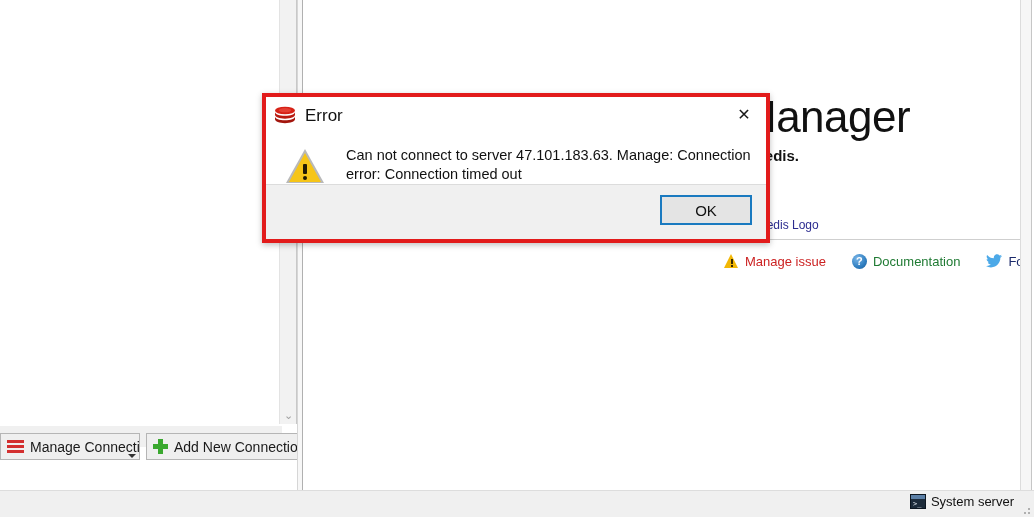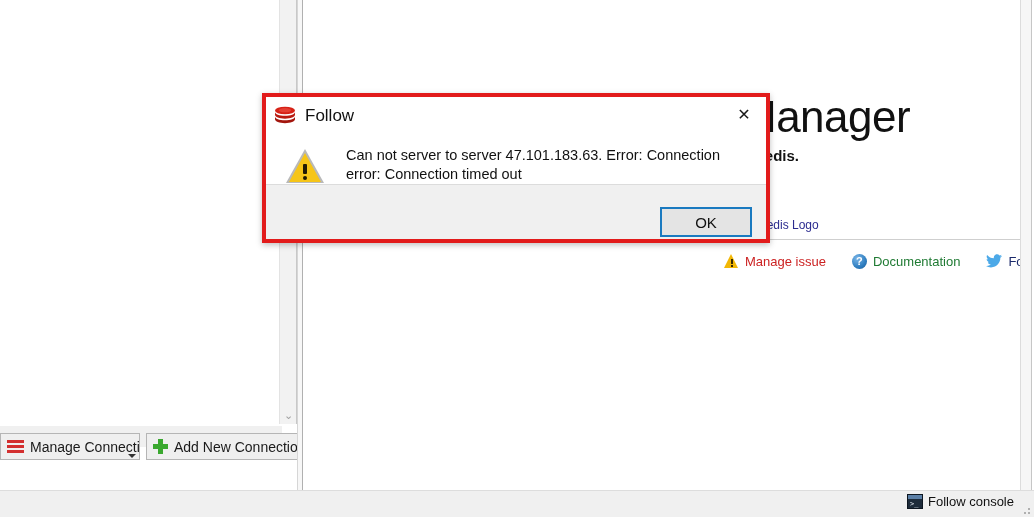--- a/index.html
+++ b/index.html
@@ -437,21 +437,20 @@
     right: 14px; top: 10px;
     width: 92px; height: 30px;
     background: #e4e4e4;
     border: 2px solid #1a7ac0;
     box-sizing: border-box;
     display: flex;
     align-items: center;
     justify-content: center;
     font-size: 15px;
     color: #111111;
-    margin-top: 12px;
   }
 
   
   .redis-logo {
     width: 22px; height: 20px;
     position: relative;
     flex: 0 0 auto;
   }
 </style>
 </head>
@@ -528,53 +527,53 @@
   </div>
 
   <div id="window-right-edge"></div>
 
   <div id="status-bar">
     <div id="system-console-item">
       <span class="console-icon">
         <span class="bar"></span>
           <span class="prompt">&gt;_</span>
       </span>
-      <span class="sc-label">Follow console</span>
+      <span class="sc-label">System server</span>
     </div>
     <span class="resize-grip">
       <i style="right:0;bottom:0;"></i>
         <i style="right:4px;bottom:0;"></i>
         <i style="right:0;bottom:4px;"></i>
     </span>
   </div>
 
 
   <div id="error-dialog">
 
     <div id="dialog-titlebar">
       <span class="redis-logo">
         <svg width="22" height="20" viewBox="0 0 24 22">
           <ellipse cx="12" cy="5" rx="11" ry="4.2" fill="#d62116"></ellipse>
           <path d="M1 6.5c0 2.3 4.9 4.2 11 4.2s11-1.9 11-4.2v3.2c0 2.3-4.9 4.2-11 4.2S1 12 1 9.7z" fill="#b91a10"></path>
           <path d="M1 11.5c0 2.3 4.9 4.2 11 4.2s11-1.9 11-4.2v3.2c0 2.3-4.9 4.2-11 4.2S1 17 1 14.7z" fill="#a3160d"></path>
           <ellipse cx="12" cy="4.6" rx="7" ry="2.4" fill="#e8483c" opacity="0.75"></ellipse>
         </svg>
       </span>
-      <span id="dialog-title">Follow</span>
+      <span id="dialog-title">Error</span>
       <span id="dialog-close-button">✕</span>
     </div>
 
     <div id="dialog-body">
       <span class="warn-tri-big">
         <span class="tri-outer"></span>
         <span class="tri-inner"></span>
         <span class="bang"></span>
         <span class="bang-dot"></span>
       </span>
-      <div id="dialog-message">Can not server to server 47.101.183.63. Error: Connection error: Connection timed out</div>
+      <div id="dialog-message">Can not connect to server 47.101.183.63. Manage: Connection error: Connection timed out</div>
     </div>
 
     <div id="dialog-footer">
       <div id="dialog-ok-button">OK</div>
     </div>
 
   </div>
 
 </div>
 

